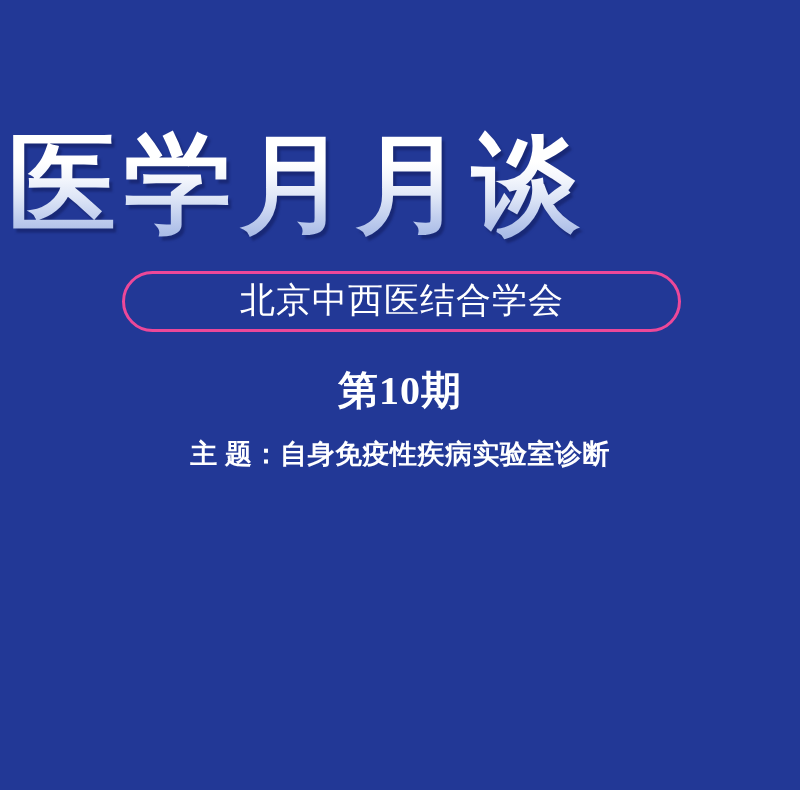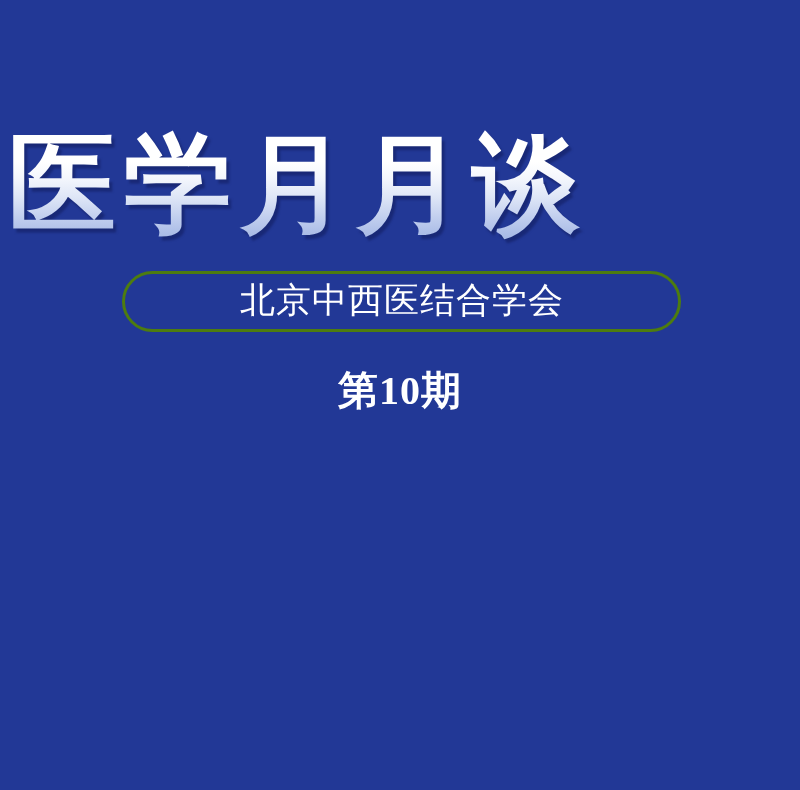--- a/index.html
+++ b/index.html
@@ -74,21 +74,21 @@
   }
 
   
   .org-pill {
     position: absolute;
     left: 122px;
     top: 271px;
     width: 559px;
     height: 61px;
     box-sizing: border-box;
-    border: 3px solid #4d7c0f;
+    border: 3px solid #ec4899;
     border-radius: 34px;
     display: flex;
     align-items: center;
     justify-content: center;
     background: transparent;
   }
 
   .org-name {
     font-family: "Liberation Serif", "DejaVu Serif", serif;
     font-size: 35px;
@@ -159,16 +159,19 @@
   </div>
 
   <div class="org-pill">
     <span class="org-name">北京中西医结合学会</span>
   </div>
 
   <div class="issue">
     <span class="issue-label">第10期</span>
   </div>
 
+  <div class="topic">
+    <span class="topic-text">主 题：自身免疫性疾病实验室诊断</span>
+  </div>
 
   <div class="lower-stage"></div>
 
 </div>
 
 </body></html>

